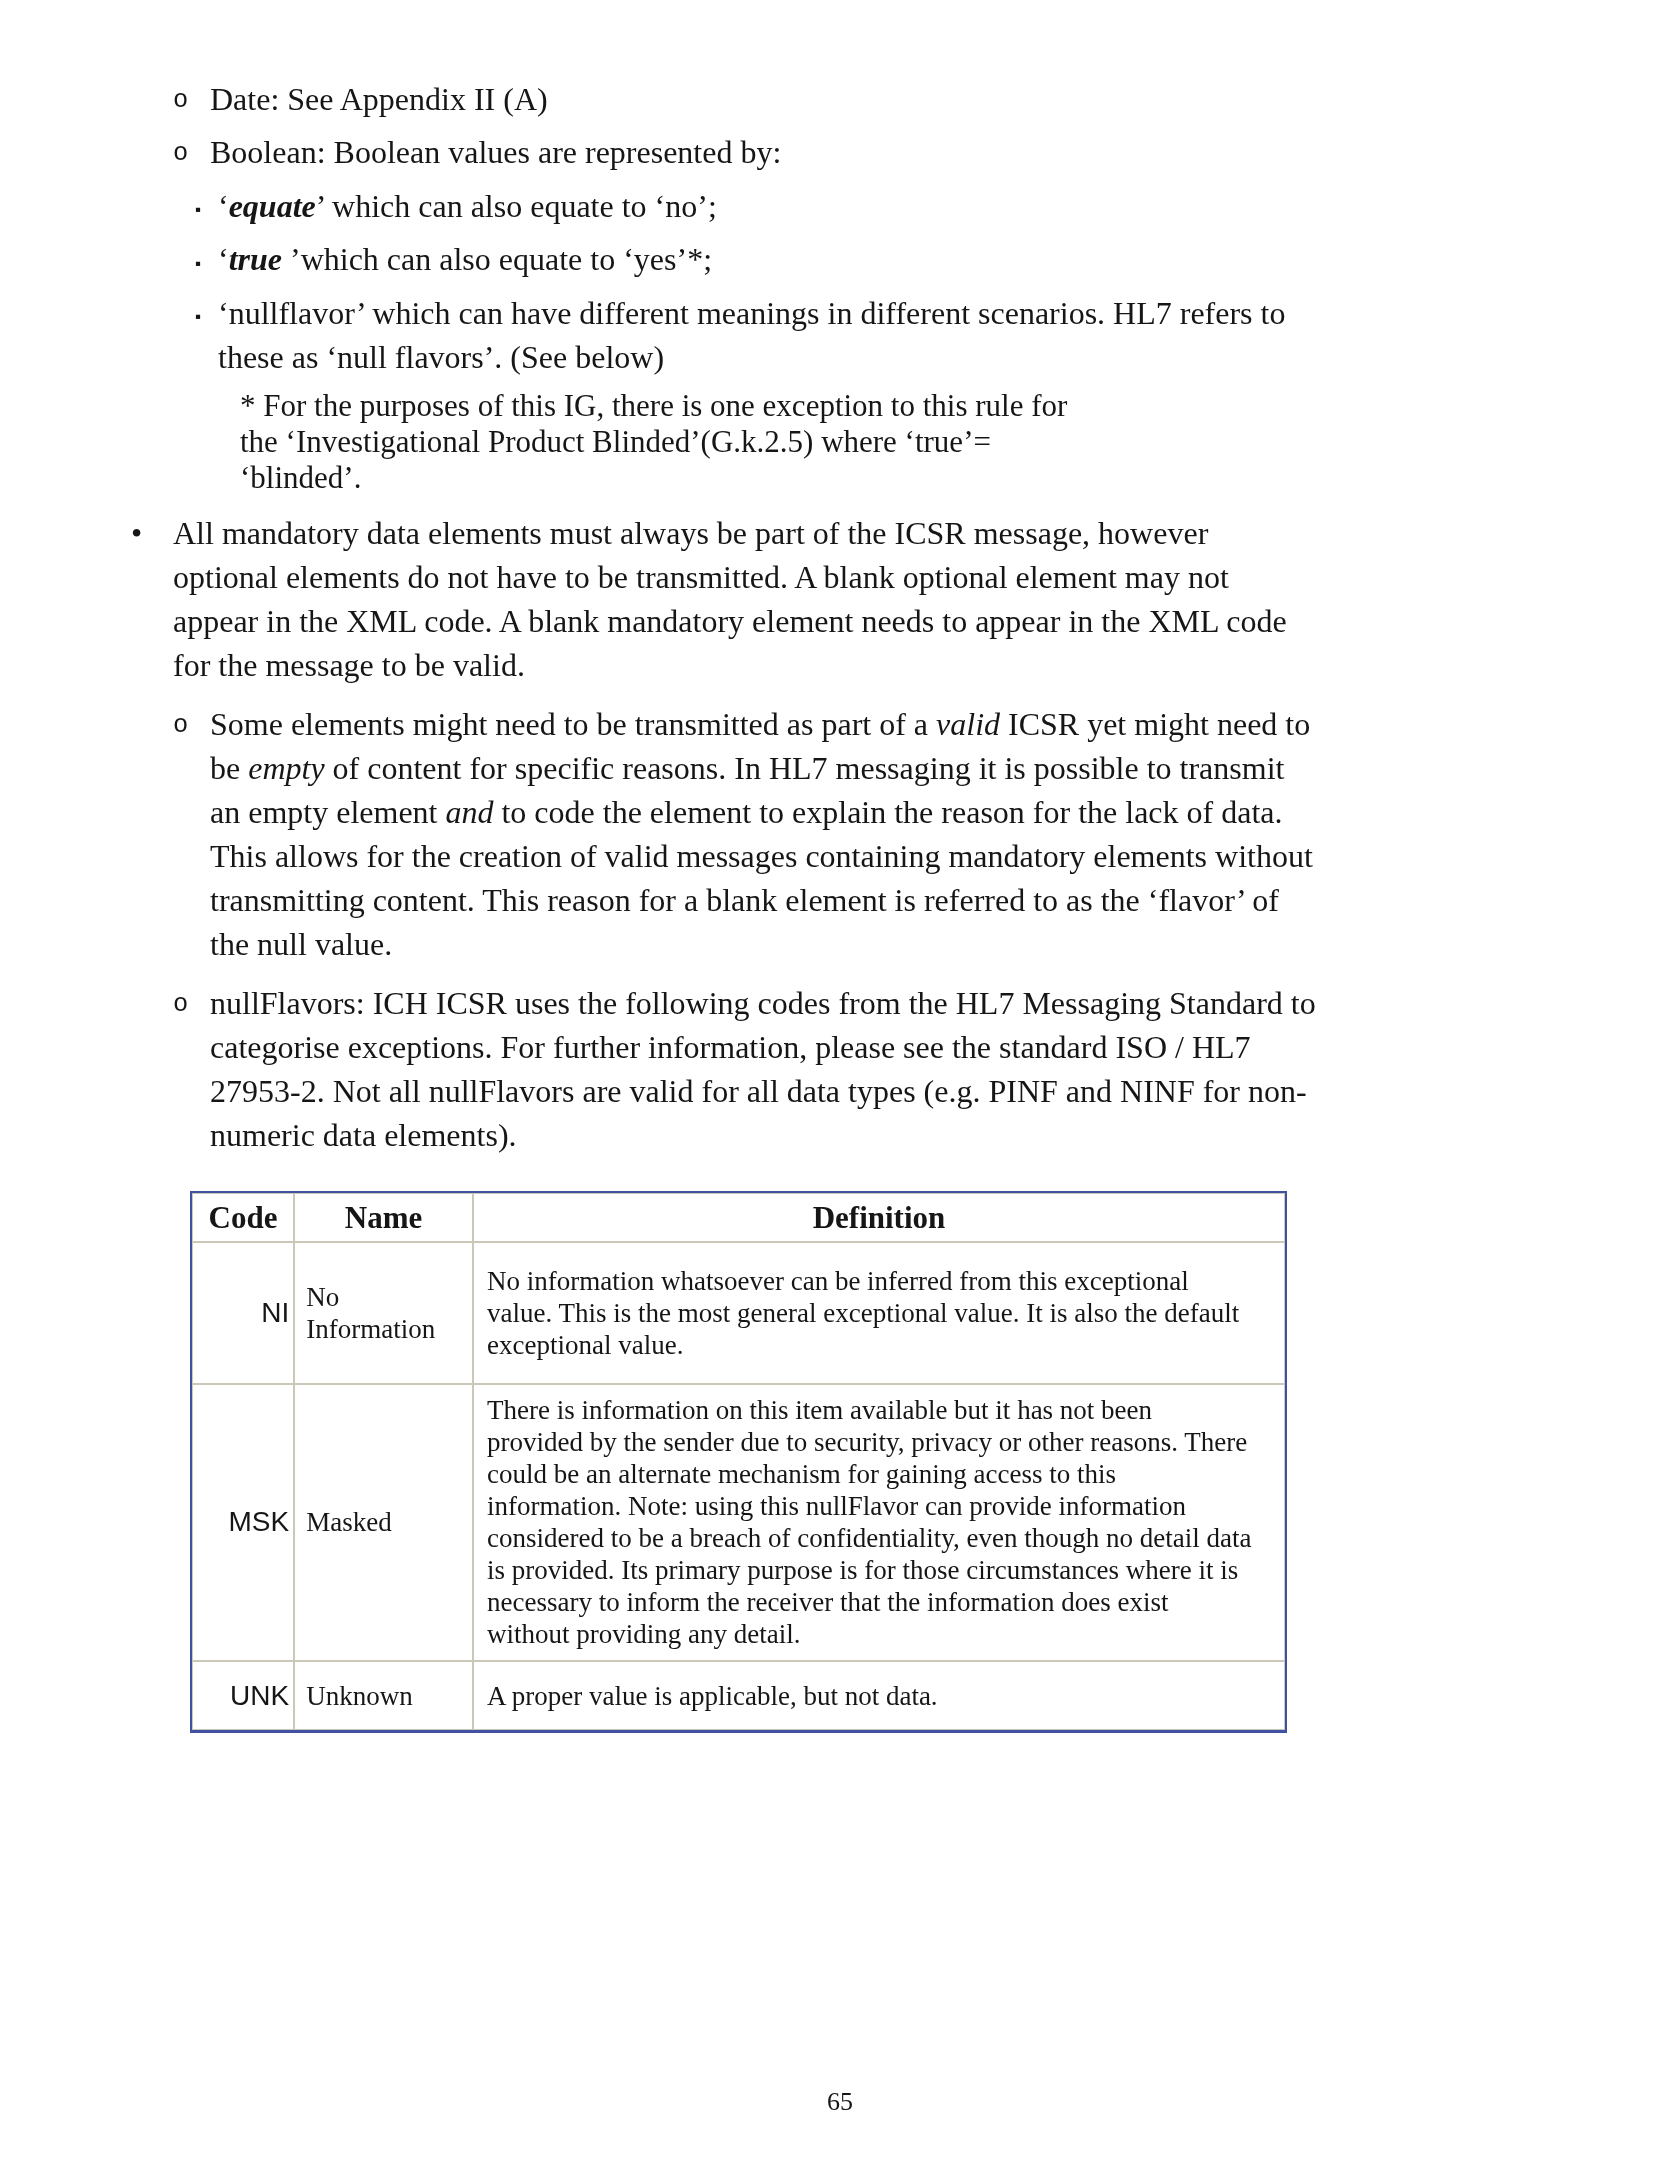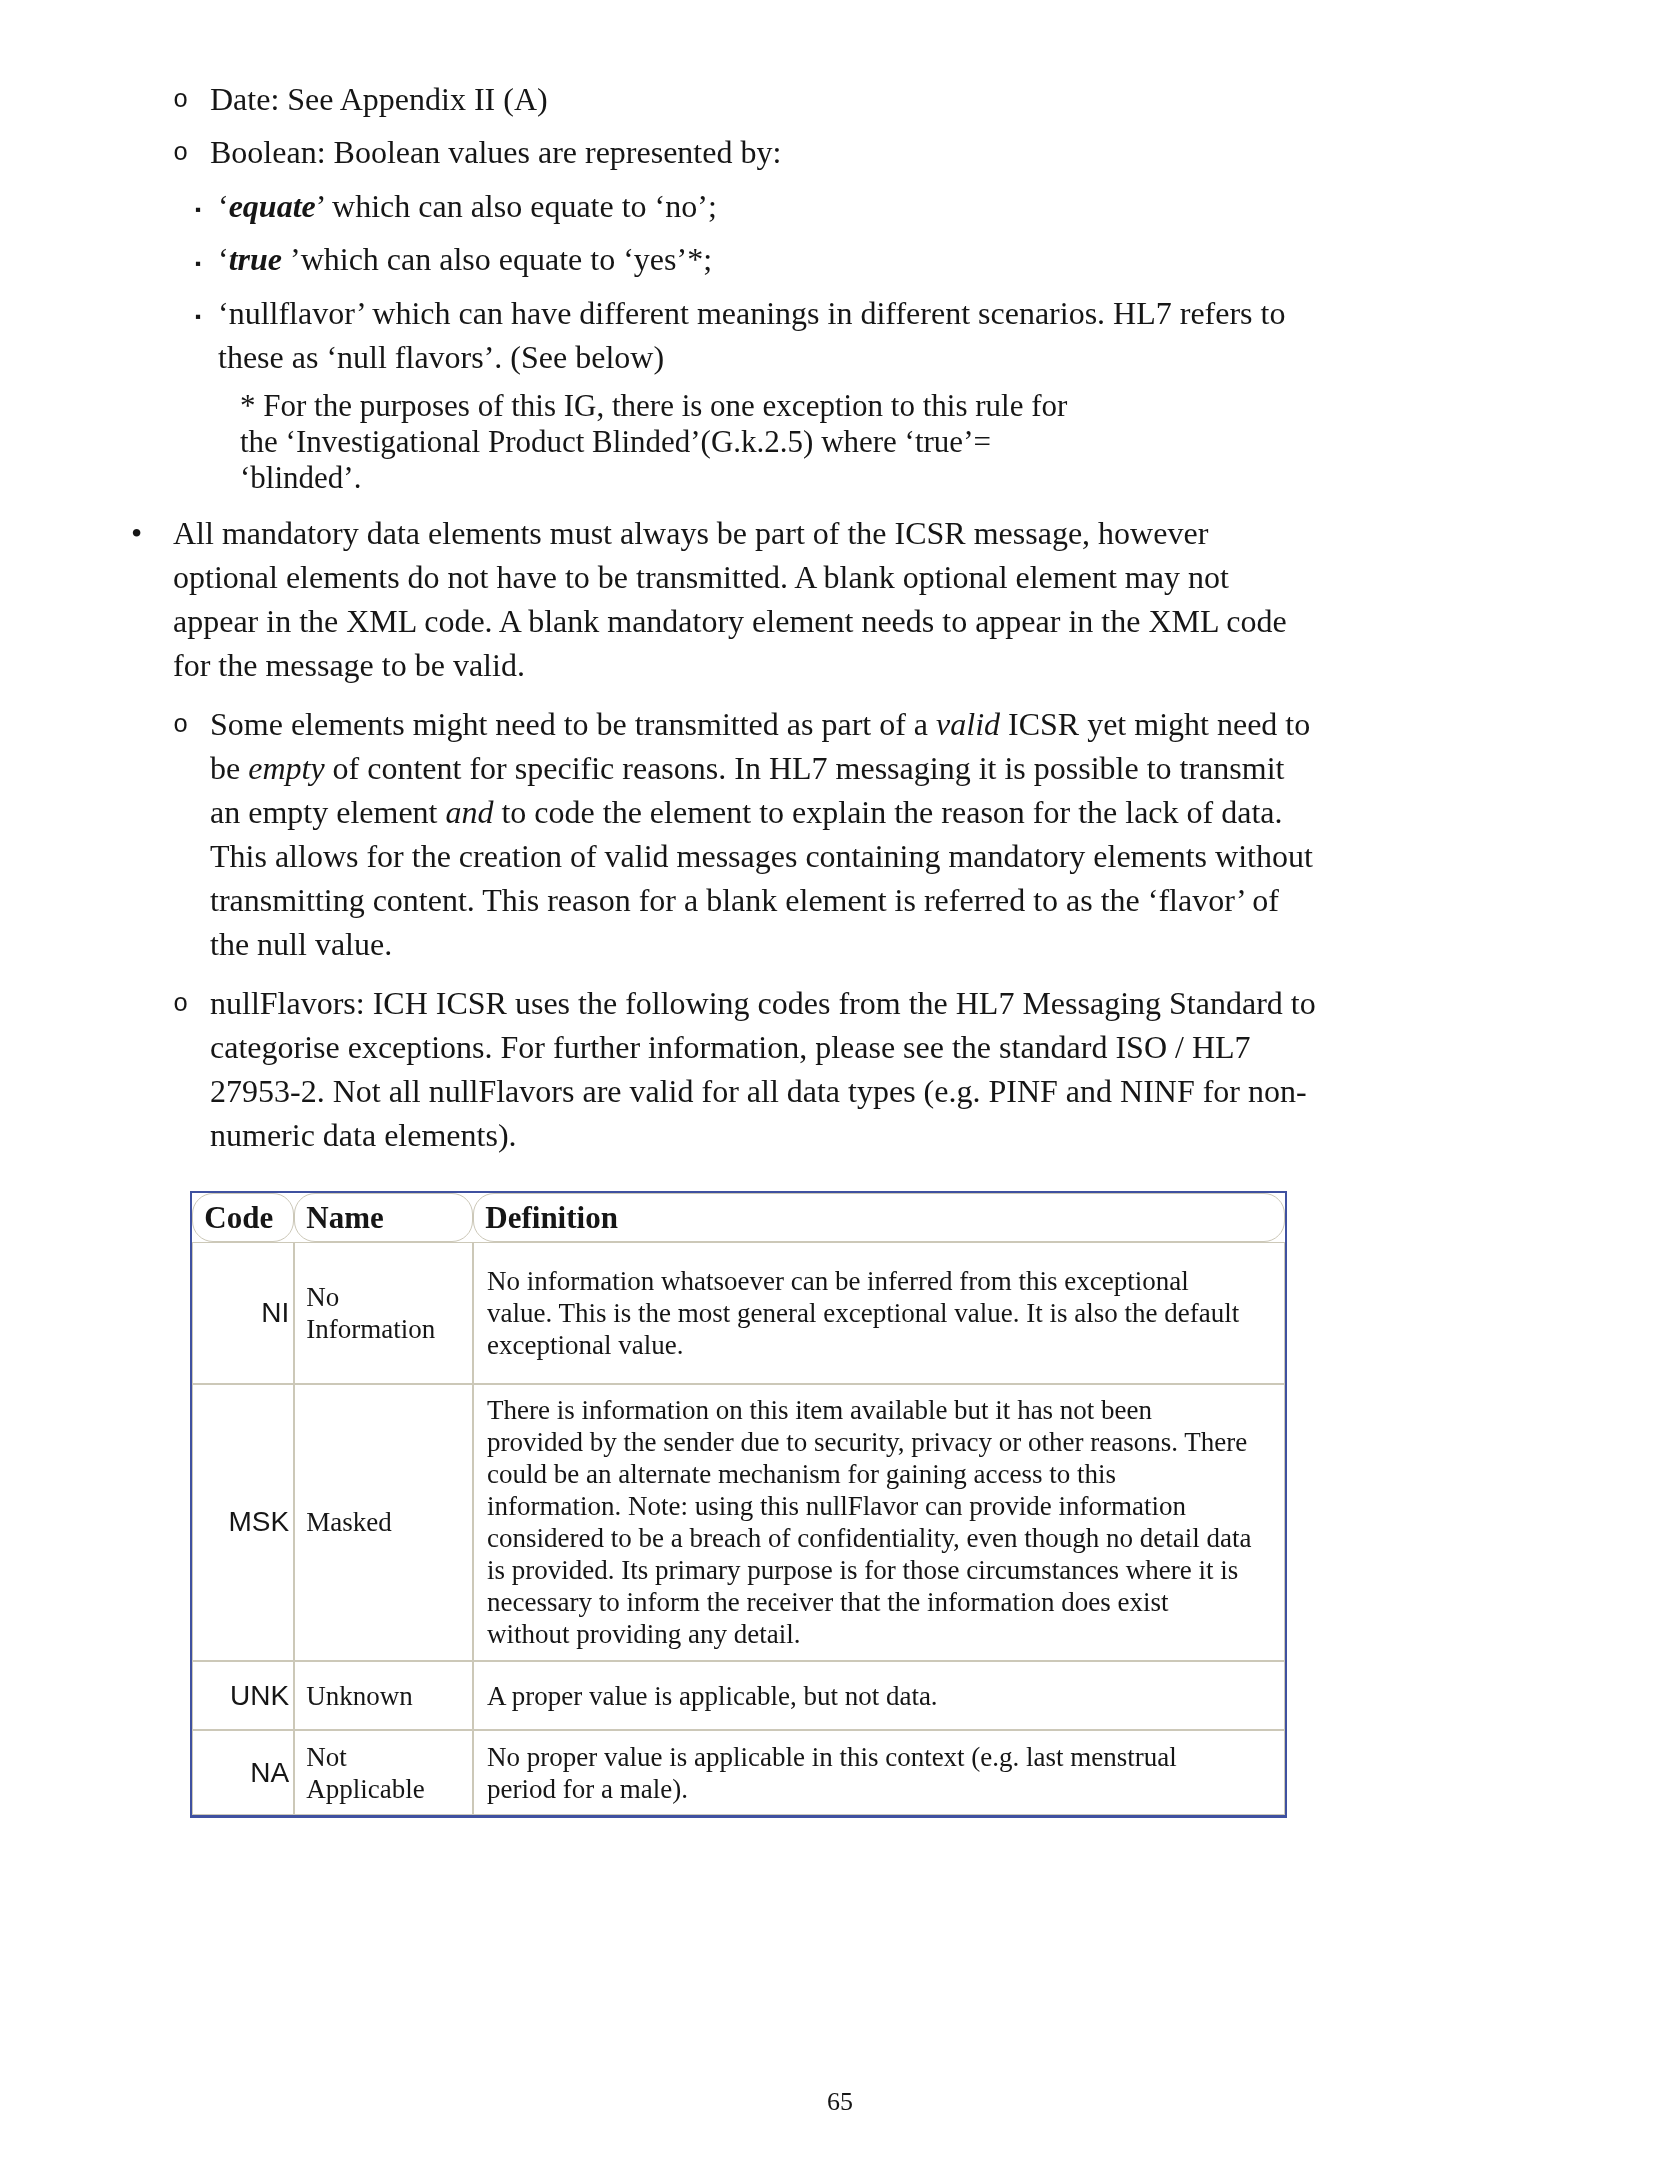--- a/index.html
+++ b/index.html
@@ -53,22 +53,22 @@
   }
   .nf-table col.c-code{width:102px;}
   .nf-table col.c-name{width:179px;}
   .nf-table col.c-def{width:812px;}
   .nf-table th,.nf-table td{
     border:1.9px solid var(--table_inner_border);
     vertical-align:middle;
     background:#fff;
   }
   .nf-table th{
-    font-size:31px;font-weight:bold;text-align:left;
-    padding:5.6px 11.3px;height:36px;border-radius:21px;
+    font-size:31px;font-weight:bold;text-align:center;
+    padding:5.6px 11.3px;height:36px;
   }
   .nf-table td.code{
     text-align:right;
     font-family:"Liberation Sans", sans-serif;
     font-size:28px;
     padding:7.5px 3.8px;
   }
   .nf-table td.name{font-size:27px;line-height:32px;padding:9.4px 5.6px 9.4px 11.3px;}
   .nf-table td.def{font-size:27px;line-height:32px;padding:9.4px 32px 9.4px 13px;}
   .row-ni td{height:121px;}
@@ -148,24 +148,19 @@
         <tr class="row-msk">
           <td class="code">MSK</td>
           <td class="name">Masked</td>
           <td class="def">There is information on this item available but it has not been provided by the sender due to security, privacy or other reasons. There could be an alternate mechanism for gaining access to this information. Note: using this nullFlavor can provide information considered to be a breach of confidentiality, even though no detail data is provided. Its primary purpose is for those circumstances where it is necessary to inform the receiver that the information does exist without providing any detail.</td>
         </tr>
         <tr class="row-unk">
           <td class="code">UNK</td>
           <td class="name">Unknown</td>
           <td class="def">A proper value is applicable, but not data.</td>
         </tr>
-        <tr class="row-na">
-          <td class="code">NA</td>
-          <td class="name">Not Applicable</td>
-          <td class="def">No proper value is applicable in this context (e.g. last menstrual period for a male).</td>
-        </tr>
       </tbody>
     </table>
   </div>
 
   <div class="page-number">65</div>
 </div>
 
 
 </body></html>

